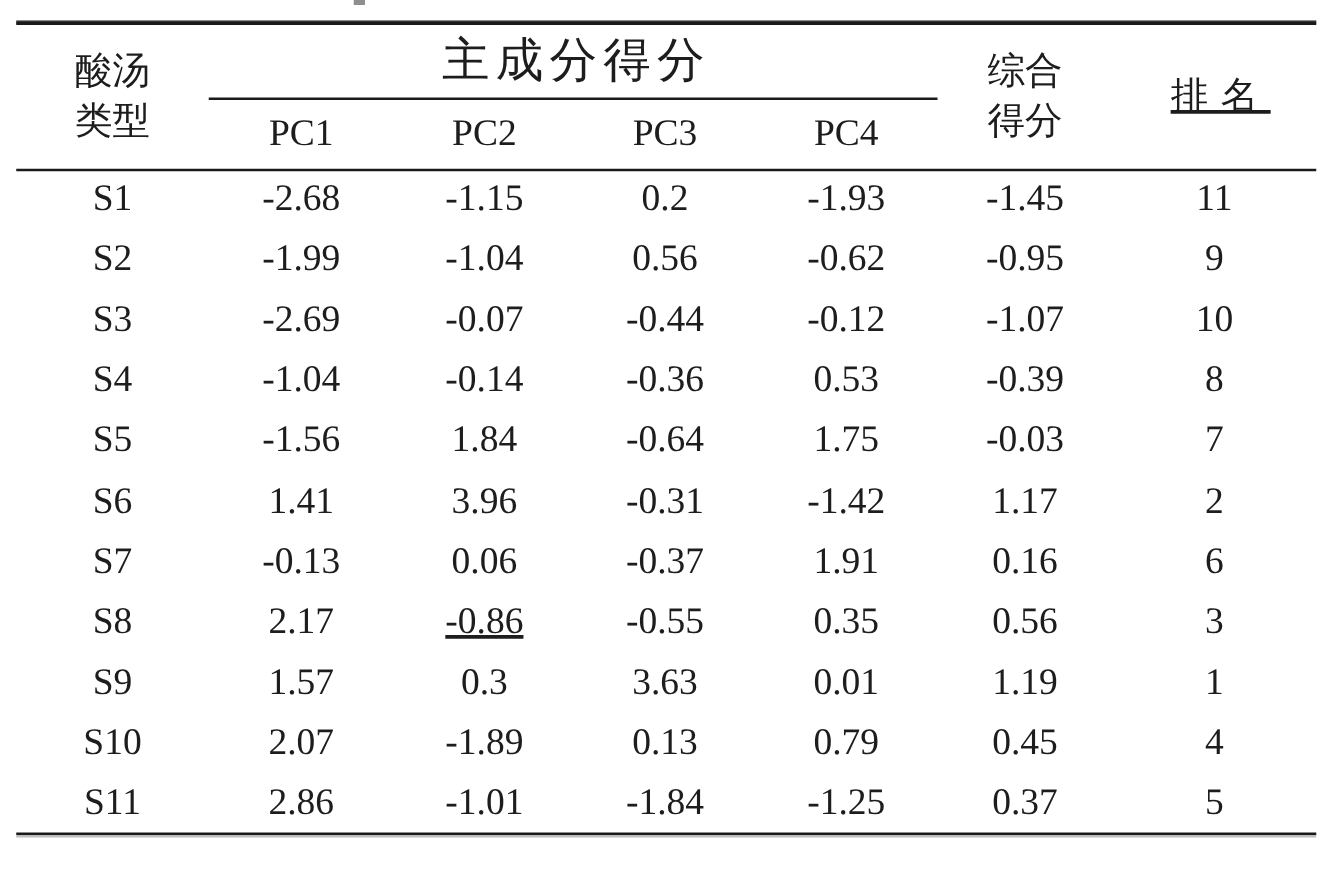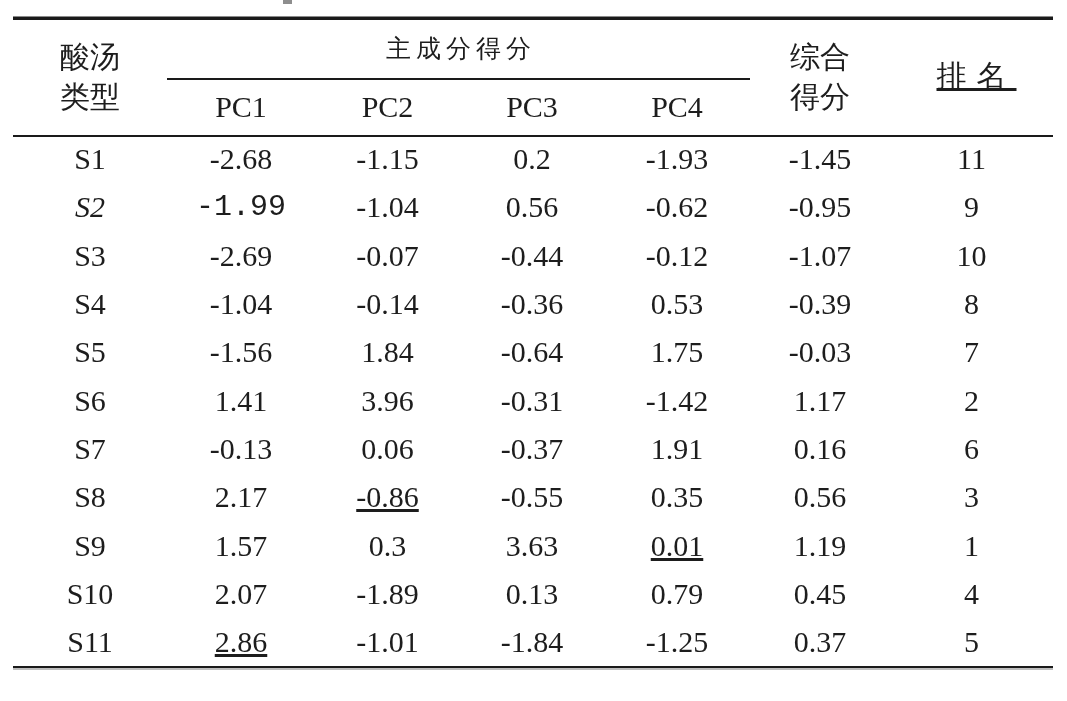--- a/index.html
+++ b/index.html
@@ -33,21 +33,21 @@
     font-size: 30px;
   }
   .c {
     display: flex;
     align-items: center;
     justify-content: center;
     white-space: nowrap;
   }
   .two-line { flex-direction: column; line-height: 40px; }
   .h-type  { grid-column: 1; grid-row: 1 / 3; }
-  .h-group { grid-column: 2 / 6; grid-row: 1; font-size: 25px; letter-spacing: 5px; padding-left: 5px; }
+  .h-group { grid-column: 2 / 6; grid-row: 1; font-size: 38px; letter-spacing: 5px; padding-left: 5px; }
   .h-pc    { grid-row: 2; }
   .h-comp  { grid-column: 6; grid-row: 1 / 3; }
   .h-rank  { grid-column: 7; grid-row: 1 / 3; letter-spacing: 10px; padding-left: 10px; text-decoration: underline; }
 </style>
 </head>
 <body>
 
 <div class="page">
 
   <div class="artifact"></div>
@@ -78,22 +78,22 @@
 
     <div class="c h-rank">排名</div>
 
   <div class="c" style="grid-area: 3 / 1;">S1</div>
       <div class="c" style="grid-area: 3 / 2;">-2.68</div>
       <div class="c" style="grid-area: 3 / 3;">-1.15</div>
       <div class="c" style="grid-area: 3 / 4;">0.2</div>
       <div class="c" style="grid-area: 3 / 5;">-1.93</div>
       <div class="c" style="grid-area: 3 / 6;">-1.45</div>
       <div class="c" style="grid-area: 3 / 7;">11</div>
-      <div class="c" style="grid-area: 4 / 1; font-style: italic;">S2</div>
-      <div class="c" style="grid-area: 4 / 2; font-family: Liberation Mono, monospace;">-1.99</div>
+      <div class="c" style="grid-area: 4 / 1;">S2</div>
+      <div class="c" style="grid-area: 4 / 2;">-1.99</div>
       <div class="c" style="grid-area: 4 / 3;">-1.04</div>
       <div class="c" style="grid-area: 4 / 4;">0.56</div>
       <div class="c" style="grid-area: 4 / 5;">-0.62</div>
       <div class="c" style="grid-area: 4 / 6;">-0.95</div>
       <div class="c" style="grid-area: 4 / 7;">9</div>
       <div class="c" style="grid-area: 5 / 1;">S3</div>
       <div class="c" style="grid-area: 5 / 2;">-2.69</div>
       <div class="c" style="grid-area: 5 / 3;">-0.07</div>
       <div class="c" style="grid-area: 5 / 4;">-0.44</div>
       <div class="c" style="grid-area: 5 / 5;">-0.12</div>
@@ -131,32 +131,32 @@
       <div class="c" style="grid-area: 10 / 2;">2.17</div>
       <div class="c" style="grid-area: 10 / 3; text-decoration: underline;">-0.86</div>
       <div class="c" style="grid-area: 10 / 4;">-0.55</div>
       <div class="c" style="grid-area: 10 / 5;">0.35</div>
       <div class="c" style="grid-area: 10 / 6;">0.56</div>
       <div class="c" style="grid-area: 10 / 7;">3</div>
       <div class="c" style="grid-area: 11 / 1;">S9</div>
       <div class="c" style="grid-area: 11 / 2;">1.57</div>
       <div class="c" style="grid-area: 11 / 3;">0.3</div>
       <div class="c" style="grid-area: 11 / 4;">3.63</div>
-      <div class="c" style="grid-area: 11 / 5; text-decoration: underline;">0.01</div>
+      <div class="c" style="grid-area: 11 / 5;">0.01</div>
       <div class="c" style="grid-area: 11 / 6;">1.19</div>
       <div class="c" style="grid-area: 11 / 7;">1</div>
       <div class="c" style="grid-area: 12 / 1;">S10</div>
       <div class="c" style="grid-area: 12 / 2;">2.07</div>
       <div class="c" style="grid-area: 12 / 3;">-1.89</div>
       <div class="c" style="grid-area: 12 / 4;">0.13</div>
       <div class="c" style="grid-area: 12 / 5;">0.79</div>
       <div class="c" style="grid-area: 12 / 6;">0.45</div>
       <div class="c" style="grid-area: 12 / 7;">4</div>
       <div class="c" style="grid-area: 13 / 1;">S11</div>
-      <div class="c" style="grid-area: 13 / 2; text-decoration: underline;">2.86</div>
+      <div class="c" style="grid-area: 13 / 2;">2.86</div>
       <div class="c" style="grid-area: 13 / 3;">-1.01</div>
       <div class="c" style="grid-area: 13 / 4;">-1.84</div>
       <div class="c" style="grid-area: 13 / 5;">-1.25</div>
       <div class="c" style="grid-area: 13 / 6;">0.37</div>
       <div class="c" style="grid-area: 13 / 7;">5</div>
     </div>
 
 </div>
 
 </body></html>

